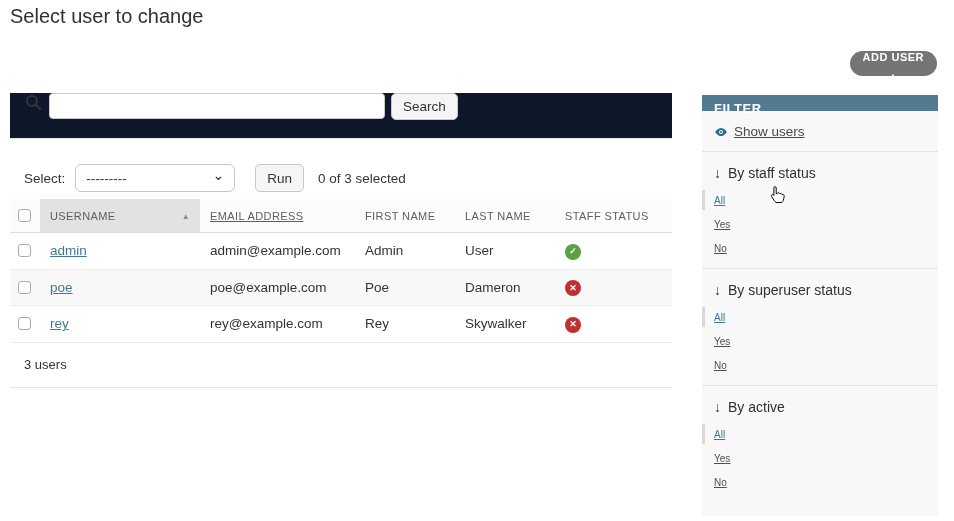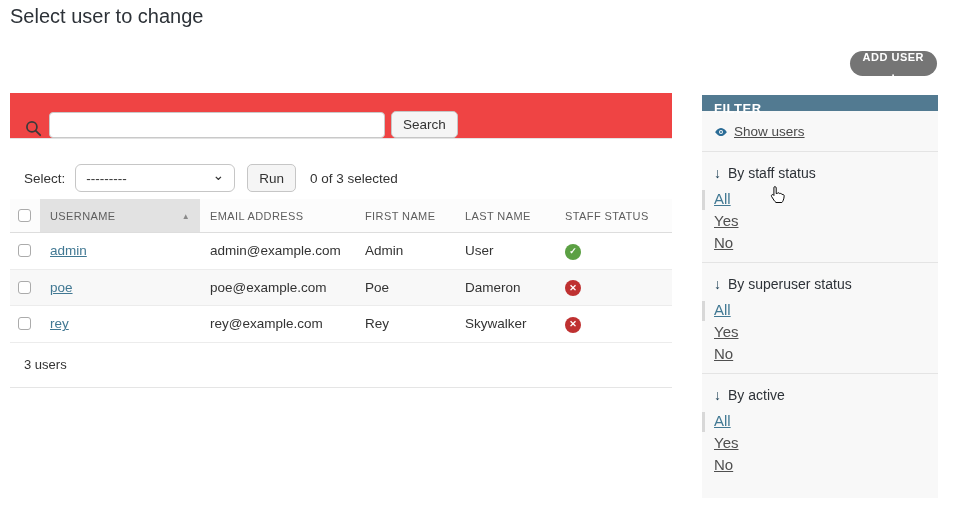--- a/index.html
+++ b/index.html
@@ -29,24 +29,24 @@
     display: flex; align-items: center; gap: 7px;
     cursor: pointer;
     flex-direction: column;
   }
   .add-user-btn .plus { font-size: 15px; font-weight: bold; line-height: 1; }
 
   
   .main { position: absolute; left: 10px; top: 93px; width: 662px; }
 
   .search-bar {
-    background: #ef4444;
+    background: #0f172a;
     border-bottom: 1px solid #e3e3e3;
     height: 46px;
-    display: flex; align-items: flex-end;
+    display: flex; align-items: flex-start;
     padding: 0 10px;
   }
   .search-icon { width: 19px; height: 19px; margin: 0 6px 0 4px; flex: 0 0 auto; }
   .search-input {
     width: 336px; height: 26px;
     border: 1px solid #c9c9c9; border-radius: 4px;
     background: #fff; padding: 0 8px;
     font-family: "Liberation Sans", sans-serif; font-size: 13px;
   }
   .btn {
@@ -64,36 +64,36 @@
     padding-left: 14px;
   }
   .action-label { font-size: 13.5px; color: #333; }
   .action-select {
     margin-left: 10px; width: 160px; height: 28px;
     background: #fff; border: 1px solid #c6c6c6; border-radius: 6px;
     display: flex; align-items: center; justify-content: space-between;
     padding: 0 10px; font-size: 13.5px; color: #333; cursor: pointer;
   }
   .action-select .chevron { font-size: 14px; color: #333; line-height: 0; margin-top: -6px; }
-  .run-btn { margin-left: 12px; height: 28px; }
+  .run-btn { margin-left: 20px; height: 28px; }
   .action-note { margin-left: 14px; font-size: 13.5px; color: #333; }
 
   
   table { width: 100%; border-collapse: collapse; margin-top: 6px; }
   thead th {
     font-size: 11px; font-weight: 500; color: #5e5e5e;
     letter-spacing: .4px; text-align: left;
     padding: 10px 8px 10px 10px;
     background: #fcfcfc;
     border-bottom: 1px solid #dddddd;
     white-space: nowrap;
   }
   th.col-check { width: 30px; padding-left: 8px; background: #fcfcfc; }
   th.col-username { width: 160px; background: #e2e2e2; }
-  th.col-email { width: 155px; }
+  th.col-email { width: 155px; text-decoration: underline; }
   th.col-first, th.col-last { width: 100px; }
   .sort-icon { float: right; font-size: 8px; color: #8a8a8a; margin-top: 2px; margin-right: 2px; }
 
   tbody td {
     font-size: 13.5px; color: #333;
     padding: 9px 8px 9px 10px;
     border-bottom: 1px solid #ececec;
     height: 32px;
   }
   td.cell-check { padding-left: 8px; }
@@ -146,21 +146,21 @@
   }
   .filter-section.last { border-bottom: none; }
   .filter-section h3 {
     font-size: 14px; font-weight: 400; color: #2d3238;
     margin: 0 0 10px; display: flex; align-items: center; gap: 7px;
   }
   .filter-section h3 .arrow { color: #1f4156; font-size: 14px; }
   .filter-options { list-style: none; }
   .filter-options li { line-height: 15px; }
   .filter-options li + li { margin-top: 7px; }
-  .filter-options a { font-size: 15px; text-decoration: underline; cursor: pointer; }
+  .filter-options a { font-size: 10px; text-decoration: underline; cursor: pointer; }
   .filter-options a.selected { color: #417893; }
   .filter-options a.plain { color: #4f4f4f; }
   .selected-marker {
     position: absolute; left: 0; top: 38px;
     width: 3px; height: 20px; background: #d8d8d8;
   }
 
   
   .cursor { position: absolute; left: 767px; top: 184px; width: 21px; height: 23px; z-index: 20; }
 </style>

